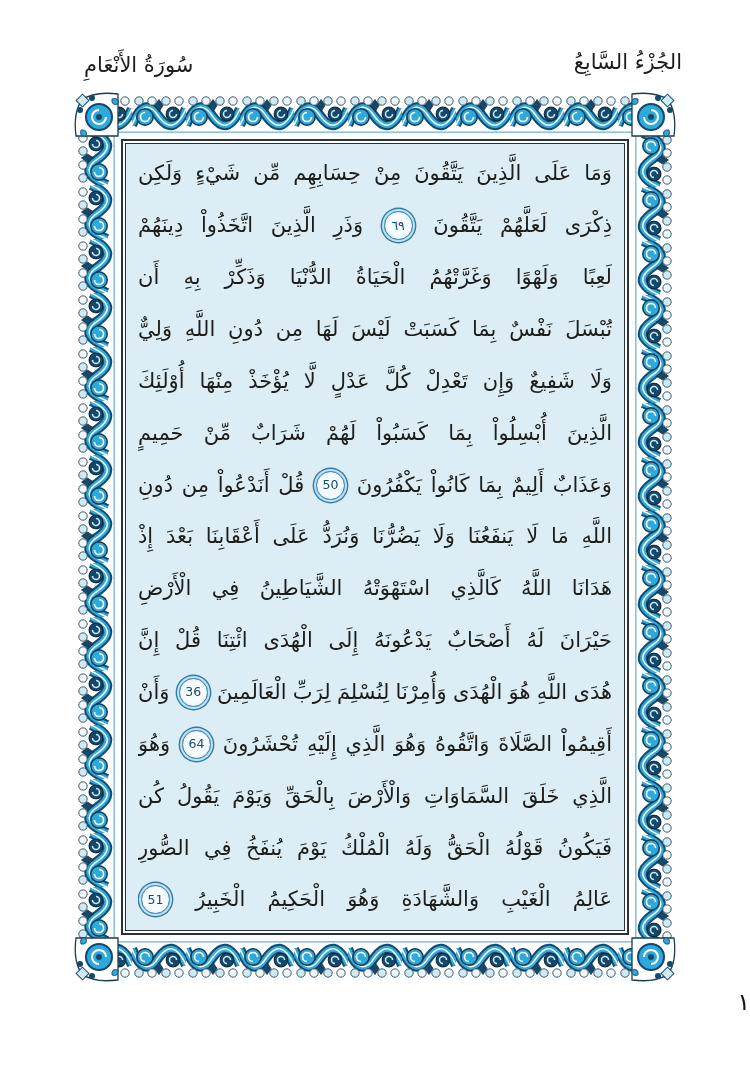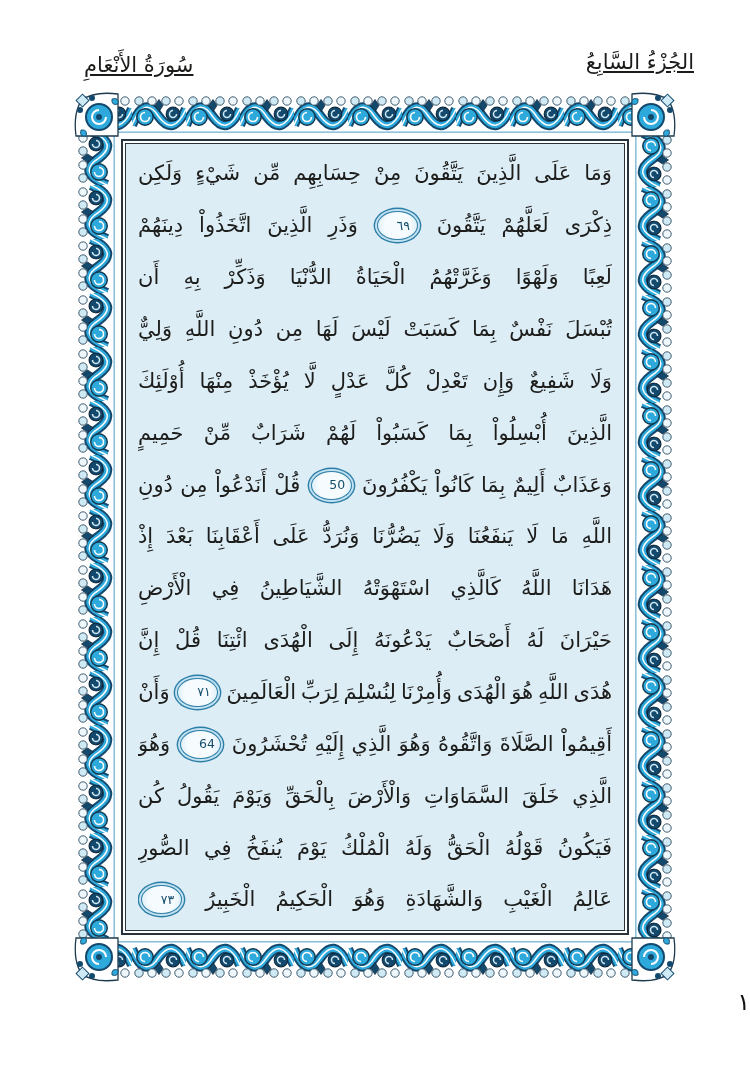--- a/index.html
+++ b/index.html
@@ -1,21 +1,21 @@
 <!DOCTYPE html>
 <html lang="ar"><head>
 <meta charset="utf-8">
 <style>
   html,body{margin:0;padding:0;background:#ffffff;}
   .page{position:relative;width:750px;height:1072px;background:#ffffff;overflow:hidden;
         font-family:"DejaVu Sans",sans-serif;}
 
   
-  .hdr{position:absolute;direction:rtl;color:#1c1c1a;font-size:21px;white-space:nowrap;text-decoration:underline;}
-  .hdr-juz{top:50px;right:56px;}
+  .hdr{position:absolute;direction:rtl;color:#1c1c1a;font-size:21px;white-space:nowrap;}
+  .hdr-juz{top:50px;right:68px;}
   .hdr-surah{top:53px;left:84px;}
 
   
   .frame{position:absolute;left:78px;top:96px;width:594px;height:882px;}
   .band{position:absolute;display:block;}
   .band-top{left:0;top:0;}
   .band-bottom{left:0;bottom:0;transform:scaleY(-1);}
   .band-left{left:0;top:845px;transform-origin:0 0;transform:rotate(-90deg);}
   .band-right{left:594px;top:37px;transform-origin:0 0;transform:rotate(90deg);}
   .corner{position:absolute;width:48px;height:48px;z-index:3;}
@@ -32,21 +32,21 @@
          display:flex;flex-direction:column;padding:4px 12px;}
 
   
   .line{flex:1;display:flex;direction:rtl;justify-content:space-between;align-items:center;
         font-size:21px;color:#1d1d1b;line-height:1;overflow:hidden;}
   .word{white-space:nowrap;}
   .ayah{flex:0 0 auto;width:27px;height:27px;border-radius:50%;
         background:radial-gradient(circle,#f6fbfe 55%,#cfe9f5 100%);
         border:1px solid #2d7ea7;box-shadow:0 0 0 2px #c2e2f2,0 0 0 3.4px #2d7ea7;
         display:flex;align-items:center;justify-content:center;
-        font-size:12.5px;color:#134d6c;margin:0 3px;padding-left:12px;}
+        font-size:12.5px;color:#134d6c;margin:0 3px;}
 
   
   .page-number{position:absolute;top:988px;left:0;width:100%;text-align:right;
                font-size:24px;color:#141412;direction:rtl;padding-left:26px;}
 </style>
 </head>
 <body>
 
 <div class="page">
 
@@ -310,21 +310,21 @@
           </div>
           <div class="line">
             <span class="word">هُدَى</span>
             <span class="word">اللَّهِ</span>
             <span class="word">هُوَ</span>
             <span class="word">الْهُدَى</span>
             <span class="word">وَأُمِرْنَا</span>
             <span class="word">لِنُسْلِمَ</span>
             <span class="word">لِرَبِّ</span>
             <span class="word">الْعَالَمِينَ</span>
-            <span class="ayah">٧١</span>
+            <span class="ayah">36</span>
             <span class="word">وَأَنْ</span>
           </div>
           <div class="line">
             <span class="word">أَقِيمُواْ</span>
             <span class="word">الصَّلَاةَ</span>
             <span class="word">وَاتَّقُوهُ</span>
             <span class="word">وَهُوَ</span>
             <span class="word">الَّذِي</span>
             <span class="word">إِلَيْهِ</span>
             <span class="word">تُحْشَرُونَ</span>
@@ -352,20 +352,20 @@
             <span class="word">فِي</span>
             <span class="word">الصُّورِ</span>
           </div>
           <div class="line">
             <span class="word">عَالِمُ</span>
             <span class="word">الْغَيْبِ</span>
             <span class="word">وَالشَّهَادَةِ</span>
             <span class="word">وَهُوَ</span>
             <span class="word">الْحَكِيمُ</span>
             <span class="word">الْخَبِيرُ</span>
-            <span class="ayah">٧٣</span>
+            <span class="ayah">51</span>
           </div>
         </div>
     </div>
   </div>
 
   <div class="page-number">١٣٦</div>
 </div>
 
 </body></html>

